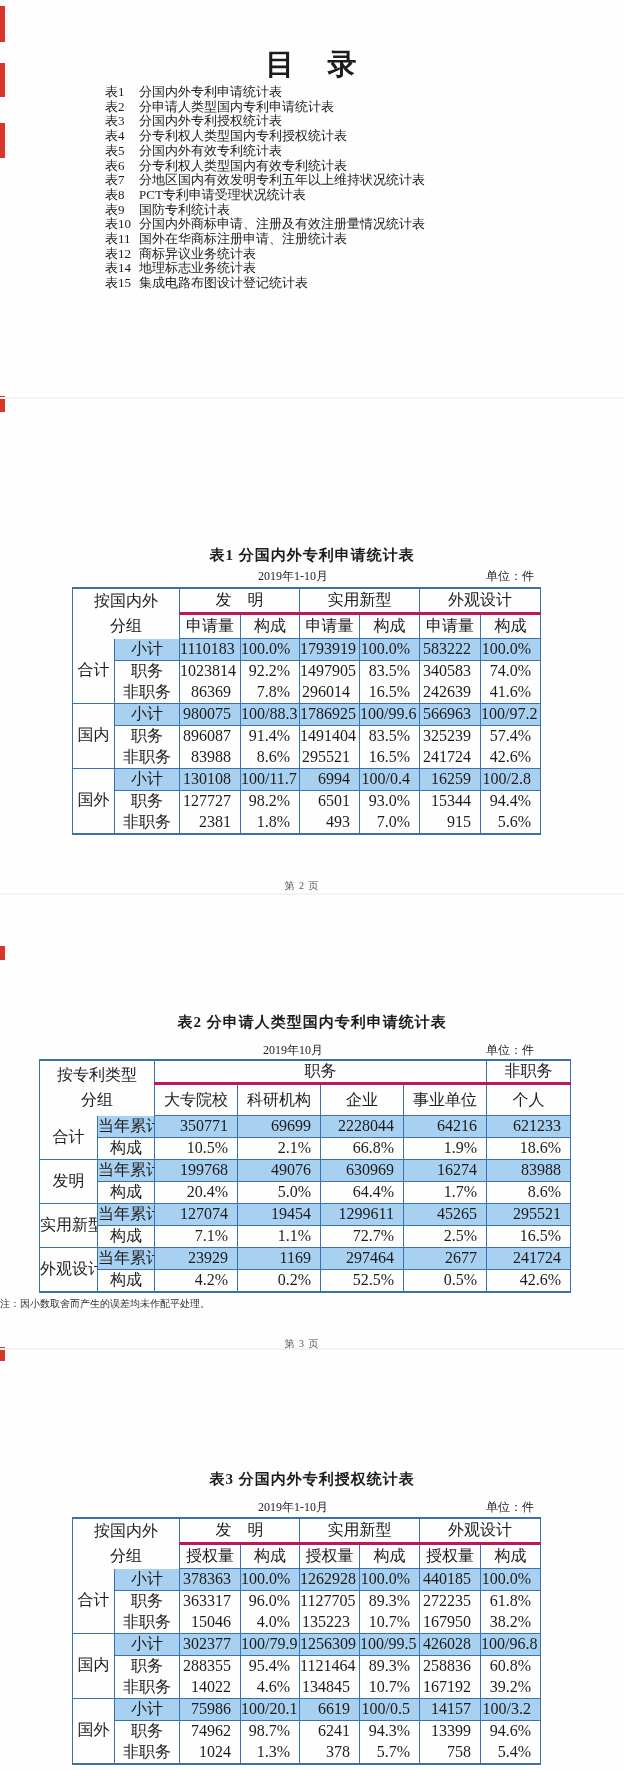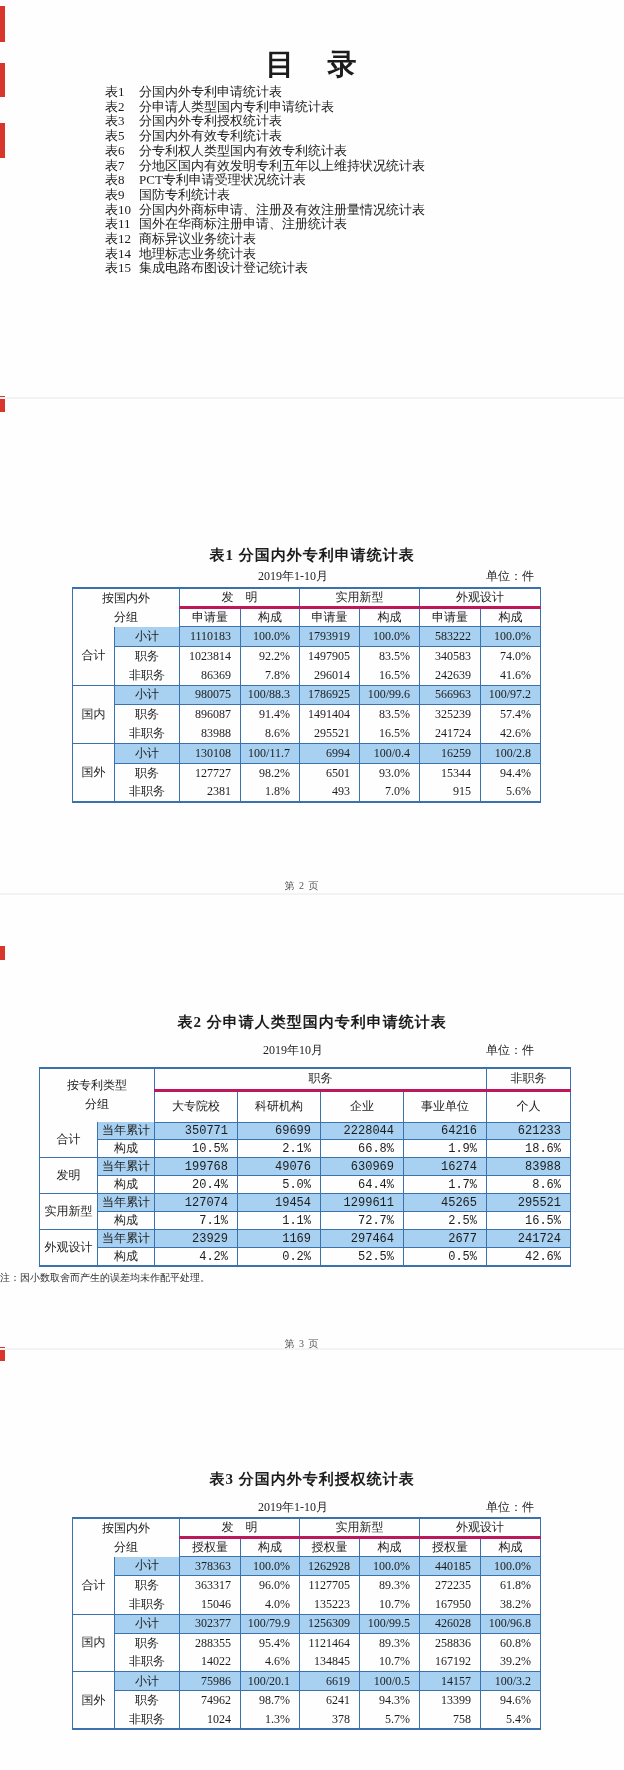--- a/index.html
+++ b/index.html
@@ -15,21 +15,21 @@
   .toc-row{font-size:13px;line-height:14.7px;white-space:nowrap;}
   .toc-num{display:inline-block;width:34px;}
 
   
   .tpage{position:absolute;left:0;width:624px;}
   .ttitle{margin:0;width:624px;text-align:center;font-size:15px;font-weight:bold;letter-spacing:1px;}
   .subrow{position:relative;width:560px;height:15px;font-size:12px;}
   .period{position:absolute;left:173px;width:240px;text-align:center;}
   .unit{position:absolute;left:486px;}
 
-  table{border-collapse:collapse;table-layout:fixed;font-size:12px;
+  table{border-collapse:collapse;table-layout:fixed;font-size:16px;
         border-top:2px solid #3b72ae;border-bottom:2px solid #3b72ae;
         border-left:1px solid #3b72ae;border-right:1px solid #3b72ae;}
   td{border-left:1px solid #3b72ae;border-right:1px solid #3b72ae;padding:0;overflow:hidden;white-space:nowrap;}
   thead td{text-align:center;}
   thead tr:first-child td.cgrp{border-bottom:3px solid #be185d;}
   thead tr:last-child td{border-bottom:1px solid #3b72ae;}
   .glab{line-height:1.55;}
   tr.hl td:not(.grp){background:#a8d0f0;border-bottom:1px solid #3b72ae;}
   tr.gsep td{border-top:1px solid #3b72ae;}
   td.grp,td.rlab{text-align:center;}
@@ -60,20 +60,21 @@
 
   <div class="psep" style="top:397px;"></div>
   <div class="psep" style="top:893px;"></div>
   <div class="psep" style="top:1348px;"></div>
 
   <h1 class="toc-title">目　录</h1>
   <div class="toc-list">
       <div class="toc-row"><span class="toc-num">表1</span><span class="toc-label">分国内外专利申请统计表</span></div>
       <div class="toc-row"><span class="toc-num">表2</span><span class="toc-label">分申请人类型国内专利申请统计表</span></div>
       <div class="toc-row"><span class="toc-num">表3</span><span class="toc-label">分国内外专利授权统计表</span></div>
+      <div class="toc-row"><span class="toc-num">表4</span><span class="toc-label">分专利权人类型国内专利授权统计表</span></div>
       <div class="toc-row"><span class="toc-num">表5</span><span class="toc-label">分国内外有效专利统计表</span></div>
       <div class="toc-row"><span class="toc-num">表6</span><span class="toc-label">分专利权人类型国内有效专利统计表</span></div>
       <div class="toc-row"><span class="toc-num">表7</span><span class="toc-label">分地区国内有效发明专利五年以上维持状况统计表</span></div>
       <div class="toc-row"><span class="toc-num">表8</span><span class="toc-label">PCT专利申请受理状况统计表</span></div>
       <div class="toc-row"><span class="toc-num">表9</span><span class="toc-label">国防专利统计表</span></div>
       <div class="toc-row"><span class="toc-num">表10</span><span class="toc-label">分国内外商标申请、注册及有效注册量情况统计表</span></div>
       <div class="toc-row"><span class="toc-num">表11</span><span class="toc-label">国外在华商标注册申请、注册统计表</span></div>
       <div class="toc-row"><span class="toc-num">表12</span><span class="toc-label">商标异议业务统计表</span></div>
       <div class="toc-row"><span class="toc-num">表14</span><span class="toc-label">地理标志业务统计表</span></div>
       <div class="toc-row"><span class="toc-num">表15</span><span class="toc-label">集成电路布图设计登记统计表</span></div>
@@ -201,21 +202,21 @@
     </table>
   </section>
   <div class="pfooter" style="top:879px;">第 2 页</div>
 
   <section class="tpage" style="top:1013px;">
     <h2 class="ttitle">表2 分申请人类型国内专利申请统计表</h2>
     <div class="subrow" style="margin-top:10px;">
       <span class="period">2019年10月</span>
       <span class="unit">单位：件</span>
     </div>
-    <table class="t2" style="margin-top:10px;font-family:Liberation Mono, monospace;">
+    <table class="t2" style="margin-top:2px;">
       <colgroup>
           <col style="width:58px">
           <col style="width:57px">
           <col style="width:83px">
           <col style="width:83px">
           <col style="width:83px">
           <col style="width:83px">
           <col style="width:84px">
         </colgroup>
       <thead>

